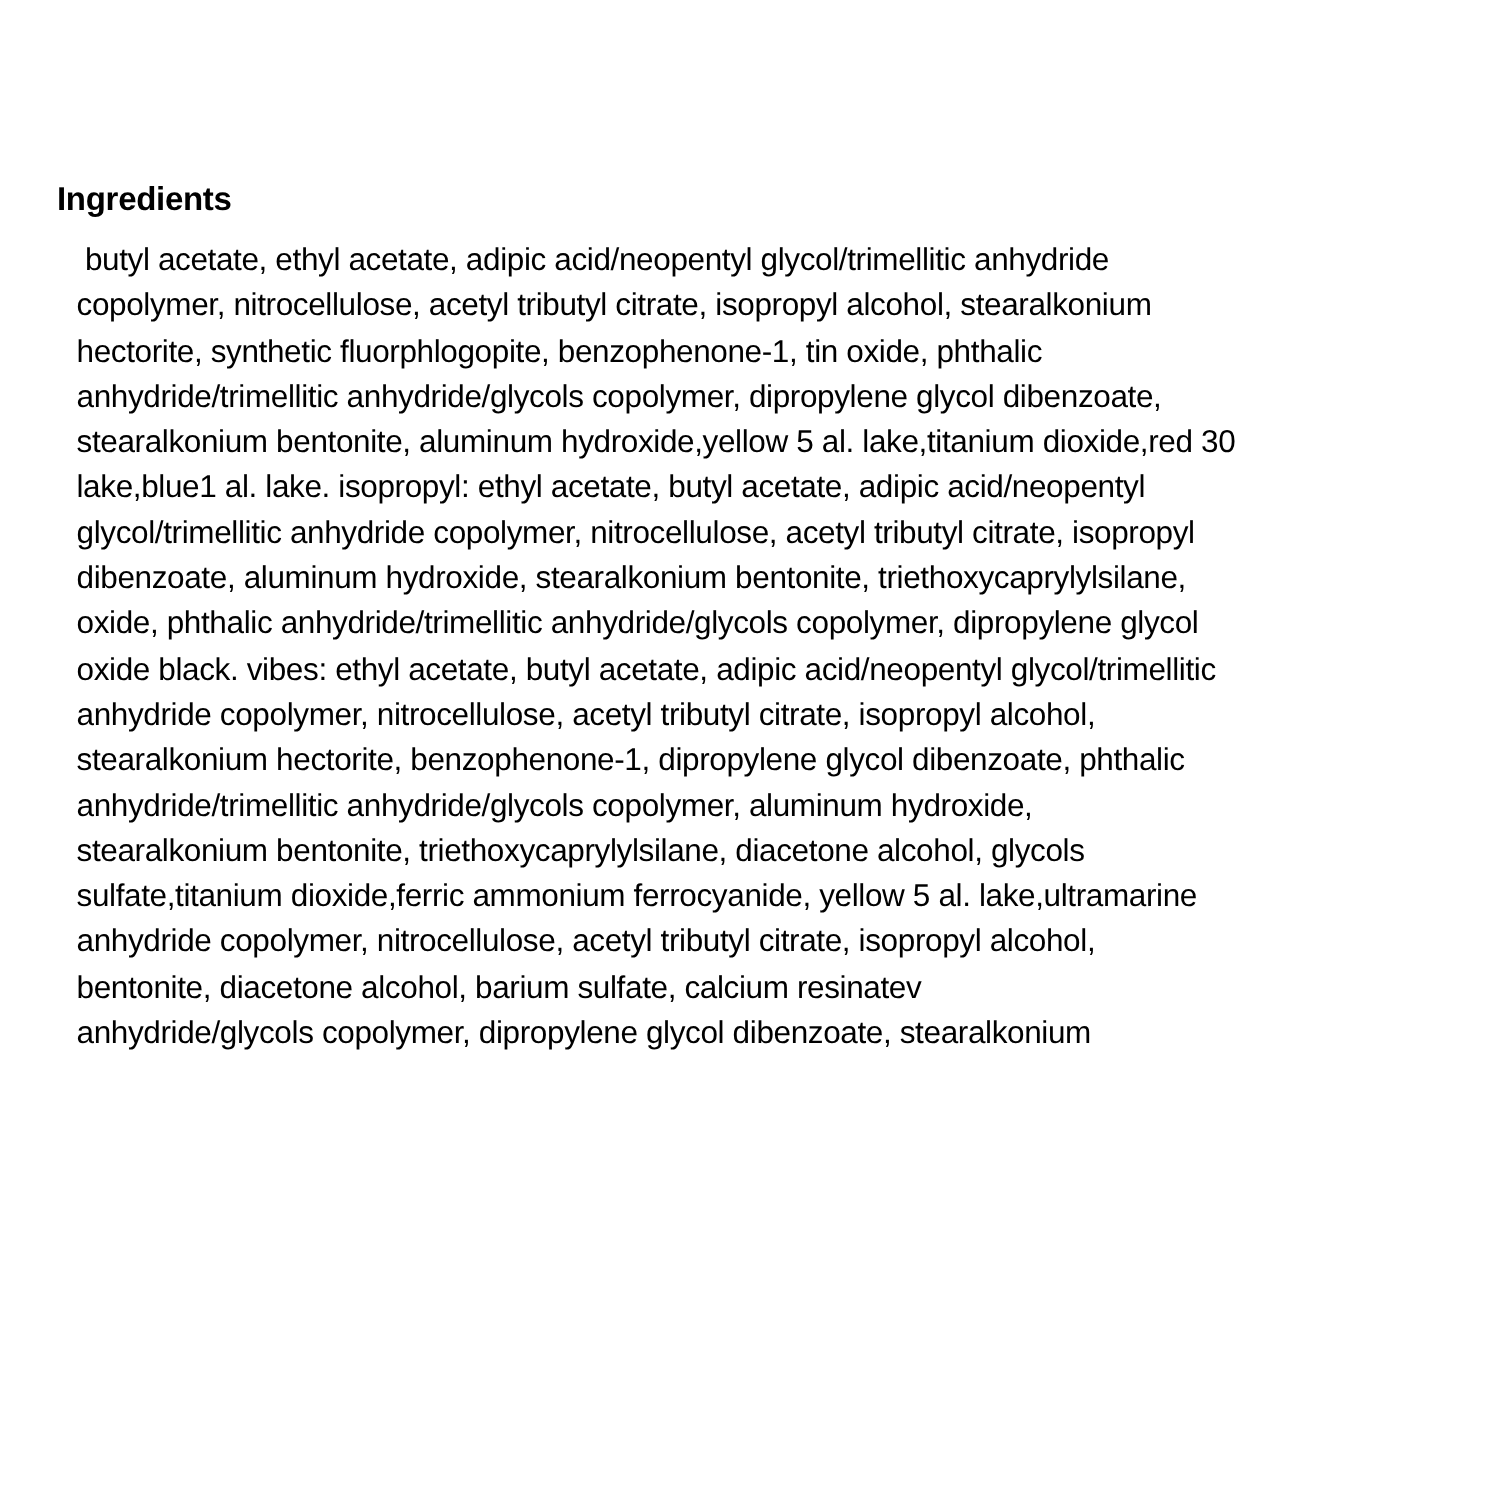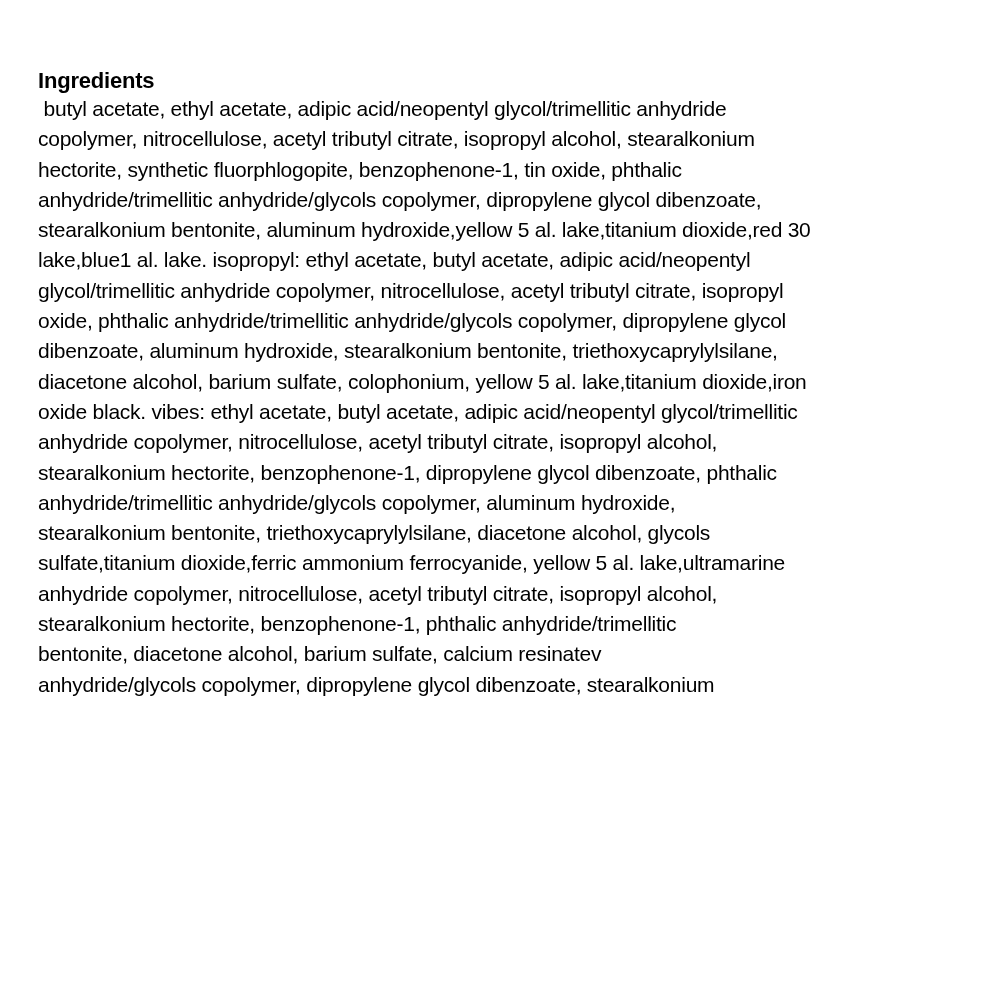--- a/index.html
+++ b/index.html
@@ -7,33 +7,33 @@
     padding: 0;
     width: 1000px;
     height: 1000px;
     background: #ffffff;
     overflow: hidden;
   }
   .page {
     box-sizing: border-box;
     width: 1000px;
     height: 1000px;
-    padding: 68px 30px 0 38px;
+    padding: 120px 30px 0 38px;
     font-family: "Liberation Sans", sans-serif;
     color: #000000;
   }
   .heading {
     font-size: 22px;
     font-weight: 700;
     line-height: 26px;
     margin: 0;
     letter-spacing: -0.2px;
   }
   .ingredients-text {
-    margin: 0;
+    margin: 13px;
   }
   .ing-line {
     font-size: 21px;
     font-weight: 400;
     line-height: 30.3px;
     white-space: pre;
     letter-spacing: -0.25px;
   }
 </style>
 </head>
@@ -42,27 +42,25 @@
 <div class="page">
   <h1 class="heading">Ingredients</h1>
   <div class="ingredients-text">
     <div class="ing-line"> butyl acetate, ethyl acetate, adipic acid/neopentyl glycol/trimellitic anhydride</div>
     <div class="ing-line">copolymer, nitrocellulose, acetyl tributyl citrate, isopropyl alcohol, stearalkonium</div>
     <div class="ing-line">hectorite, synthetic fluorphlogopite, benzophenone-1, tin oxide, phthalic</div>
     <div class="ing-line">anhydride/trimellitic anhydride/glycols copolymer, dipropylene glycol dibenzoate,</div>
     <div class="ing-line">stearalkonium bentonite, aluminum hydroxide,yellow 5 al. lake,titanium dioxide,red 30</div>
     <div class="ing-line">lake,blue1 al. lake. isopropyl: ethyl acetate, butyl acetate, adipic acid/neopentyl</div>
     <div class="ing-line">glycol/trimellitic anhydride copolymer, nitrocellulose, acetyl tributyl citrate, isopropyl</div>
+    <div class="ing-line">dibenzoate, aluminum hydroxide, stearalkonium bentonite, triethoxycaprylylsilane,</div>
     <div class="ing-line">oxide, phthalic anhydride/trimellitic anhydride/glycols copolymer, dipropylene glycol</div>
-    <div class="ing-line">dibenzoate, aluminum hydroxide, stearalkonium bentonite, triethoxycaprylylsilane,</div>
-    <div class="ing-line">diacetone alcohol, barium sulfate, colophonium, yellow 5 al. lake,titanium dioxide,iron</div>
     <div class="ing-line">oxide black. vibes: ethyl acetate, butyl acetate, adipic acid/neopentyl glycol/trimellitic</div>
     <div class="ing-line">anhydride copolymer, nitrocellulose, acetyl tributyl citrate, isopropyl alcohol,</div>
     <div class="ing-line">stearalkonium hectorite, benzophenone-1, dipropylene glycol dibenzoate, phthalic</div>
     <div class="ing-line">anhydride/trimellitic anhydride/glycols copolymer, aluminum hydroxide,</div>
     <div class="ing-line">stearalkonium bentonite, triethoxycaprylylsilane, diacetone alcohol, glycols</div>
     <div class="ing-line">sulfate,titanium dioxide,ferric ammonium ferrocyanide, yellow 5 al. lake,ultramarine</div>
     <div class="ing-line">anhydride copolymer, nitrocellulose, acetyl tributyl citrate, isopropyl alcohol,</div>
-    <div class="ing-line">stearalkonium hectorite, benzophenone-1, phthalic anhydride/trimellitic</div>
     <div class="ing-line">bentonite, diacetone alcohol, barium sulfate, calcium resinatev</div>
     <div class="ing-line">anhydride/glycols copolymer, dipropylene glycol dibenzoate, stearalkonium</div>
   </div>
 </div>
 
 </body></html>

